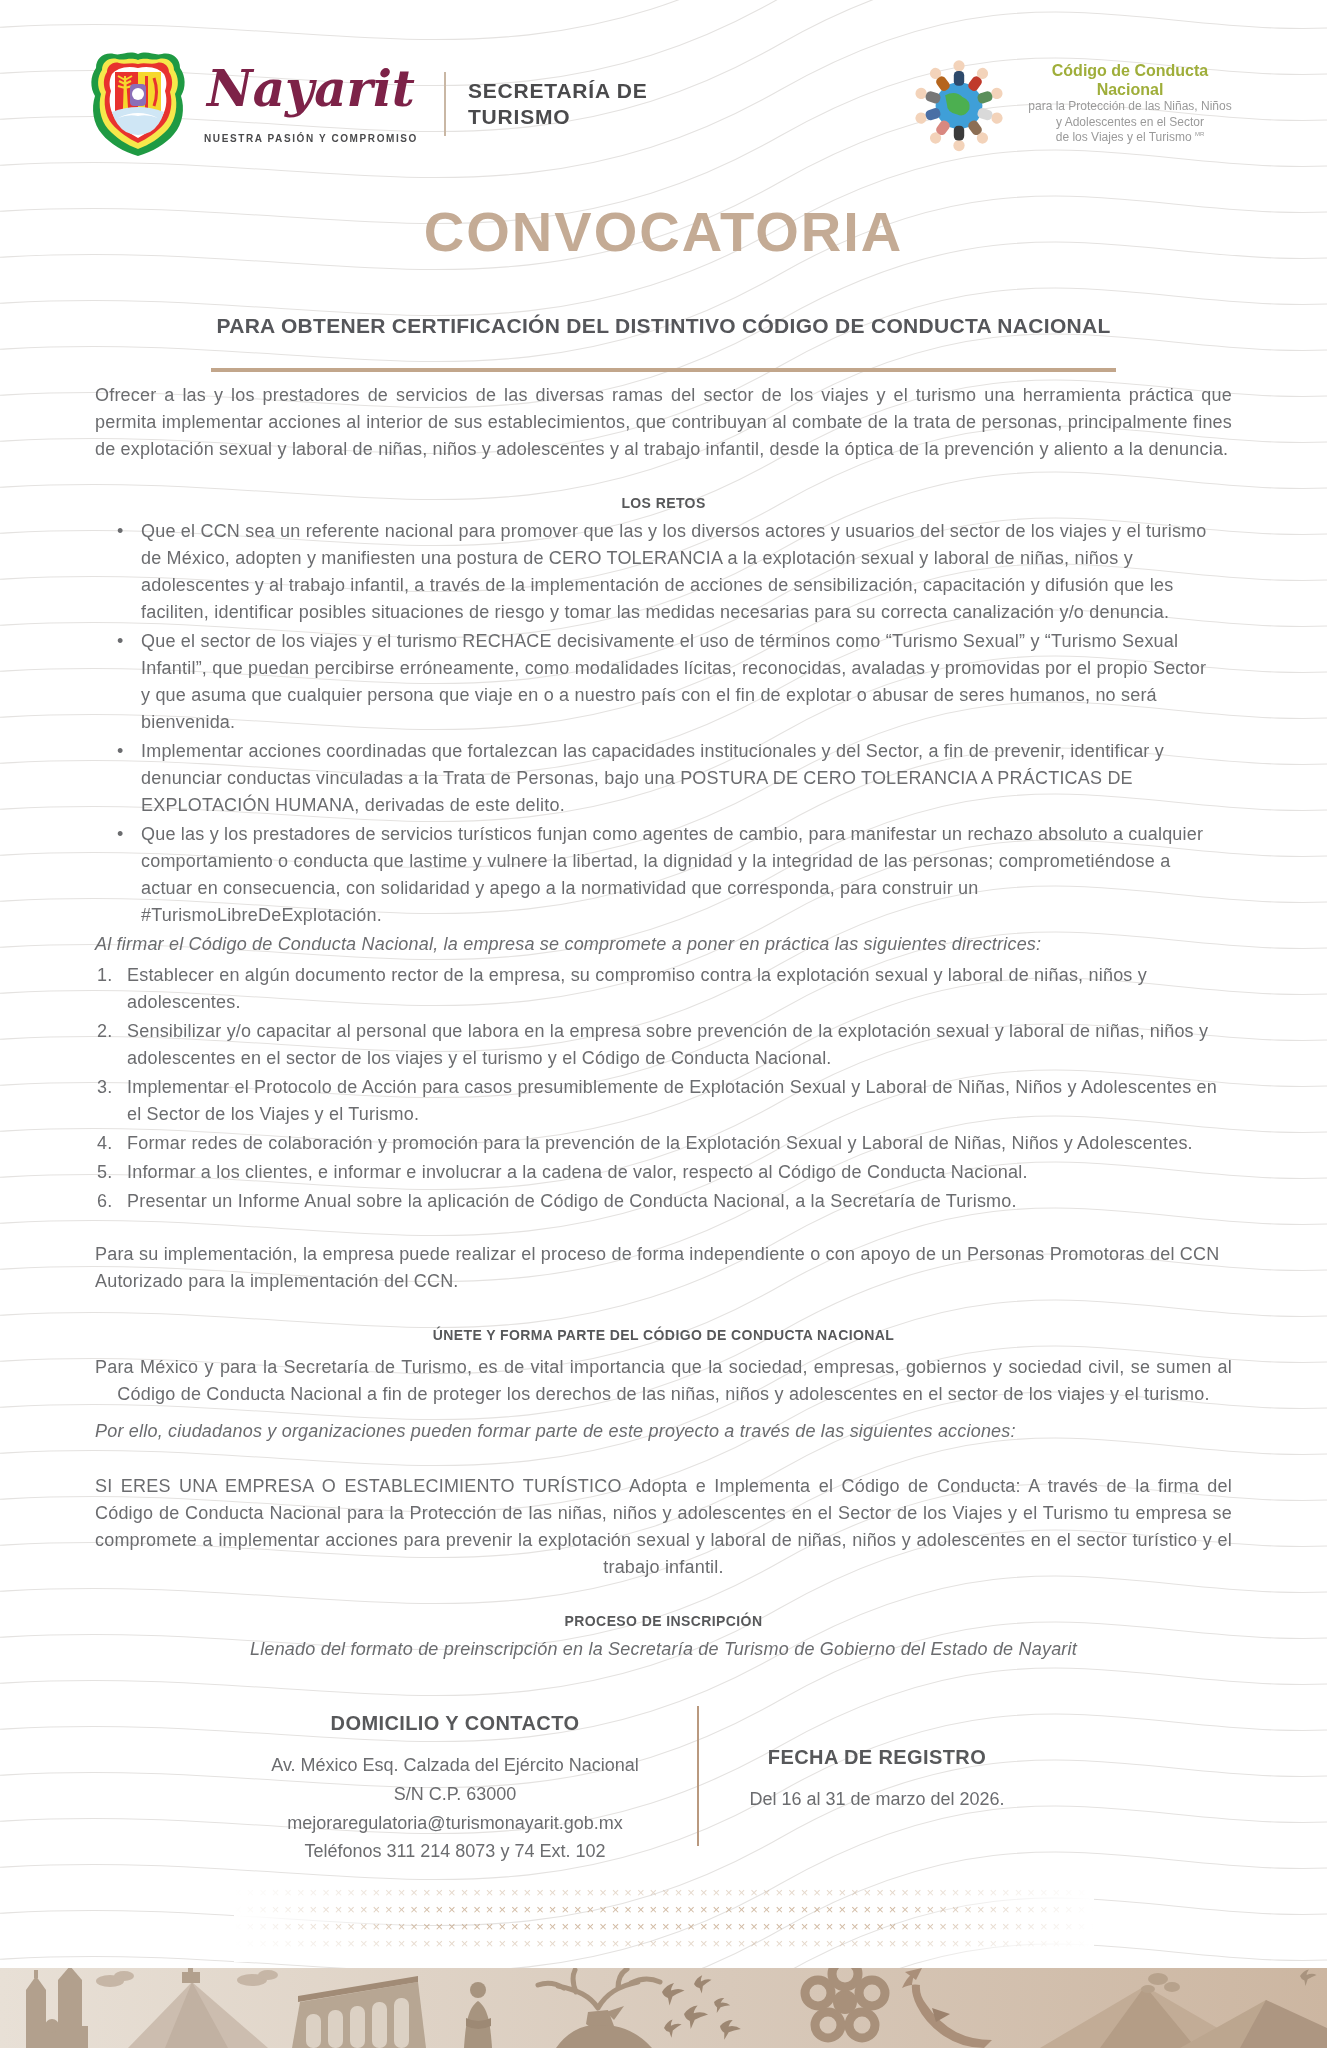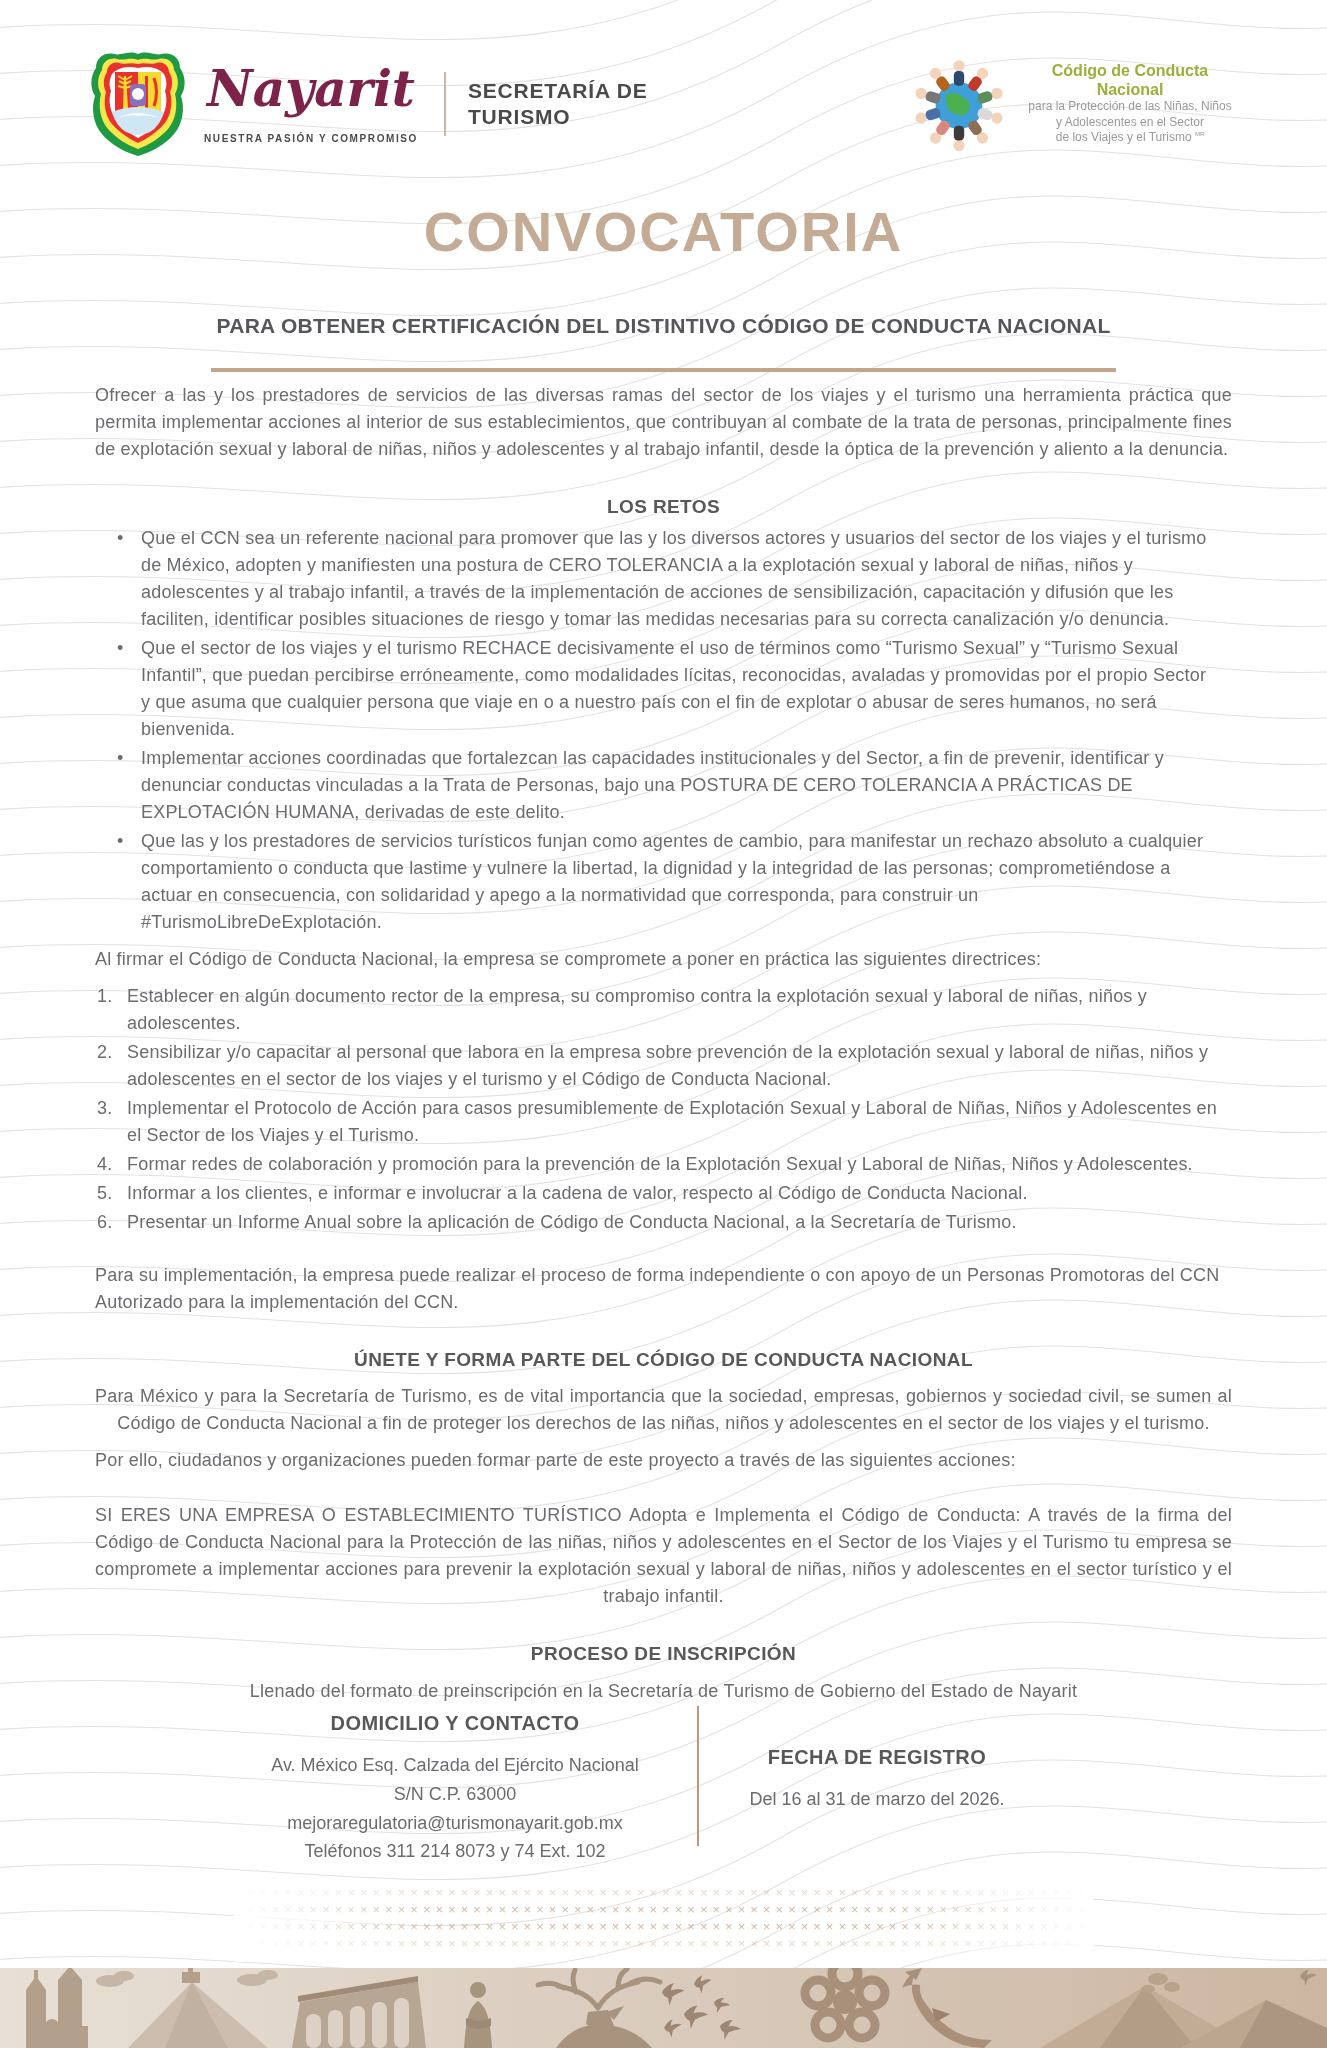--- a/index.html
+++ b/index.html
@@ -19,26 +19,26 @@
   .ccn{display:flex;align-items:center;}
   .ccn-text{margin-left:10px;text-align:center;width:218px;}
   .ccn-title{font-size:16px;font-weight:700;color:#9fae3a;line-height:1.15;}
   .ccn-line{font-size:12px;color:#9a9a9a;line-height:1.3;}
   .ccn-mark{font-size:6px;vertical-align:super;color:#9a9a9a;}
   
   .content{position:absolute;top:168px;left:95px;width:1137px;z-index:2;font-size:18px;line-height:1.5;letter-spacing:.2px;}
   h1.title{margin:22px 0 0;text-align:center;font-size:56px;letter-spacing:2px;color:#c4ab95;font-weight:700;}
   h2.subtitle{margin:36px 40px 0;text-align:center;font-size:21px;color:#55565a;font-weight:700;letter-spacing:.3px;}
   .rule{width:905px;height:4px;background:#c2a68b;margin:26px auto 0;}
-  h3.sect{margin:30px 0 4px;text-align:center;font-size:19px;color:#57585a;font-weight:700;letter-spacing:.4px;}
+  h3.sect{margin:30px 0 4px;text-align:center;font-size:14px;color:#57585a;font-weight:700;letter-spacing:.4px;}
   p{margin:10px 0;}
   p.just{text-align:justify;}
   p.cjust{text-align:justify;text-align-last:center;}
   p.center{text-align:center;}
-  p.tight{margin:10px 0;}
+  p.tight{margin:2px 0;font-style:italic;}
   ul.retos,ol.dirs{margin:4px 0 0;padding:0;list-style:none;}
   ul.retos li{position:relative;padding-left:30px;margin:2px 16px;}
   ul.retos li::before{content:"•";position:absolute;left:6px;top:0;color:#6b6c6f;}
   ol.dirs{counter-reset:dir;}
   ol.dirs li{position:relative;padding-left:32px;margin:2px 0;counter-increment:dir;}
   ol.dirs li::before{content:counter(dir) ".";position:absolute;left:2px;top:0;color:#6b6c6f;}
   
   .contact-row{position:absolute;top:1712px;left:0;right:0;z-index:2;}
   .col-contact{position:absolute;left:155px;top:0;width:600px;text-align:center;}
   .col-registro{position:absolute;left:712px;top:34px;width:330px;text-align:center;}

